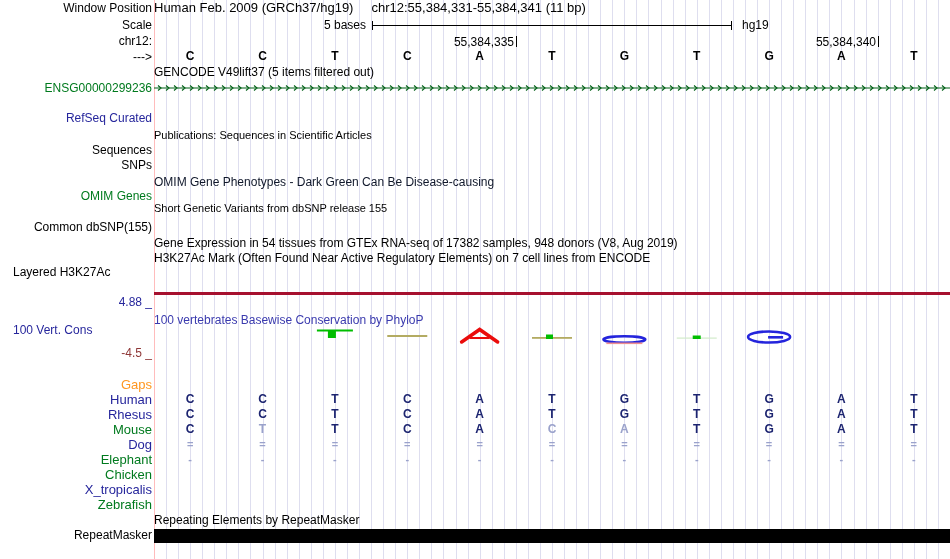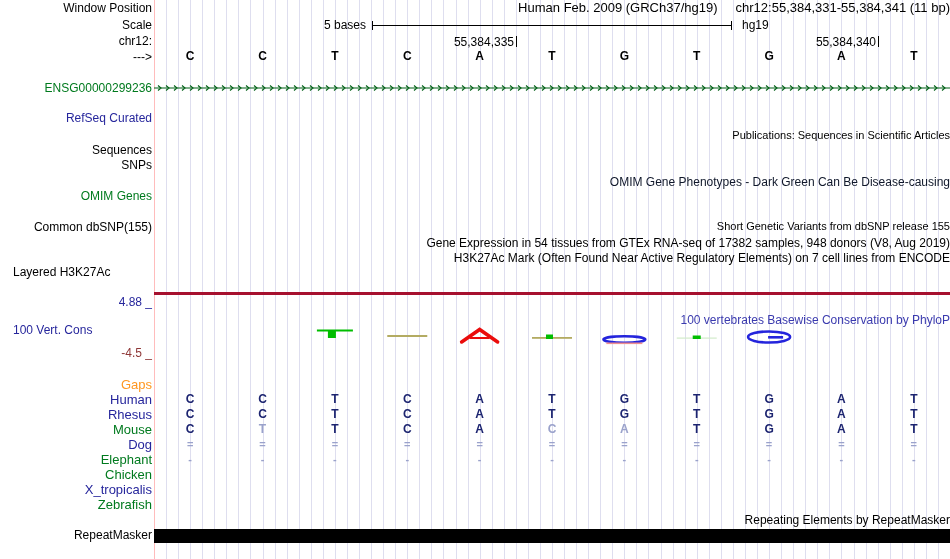--- a/index.html
+++ b/index.html
@@ -1,20 +1,20 @@
 <!DOCTYPE html>
 <html><head>
 <meta charset="utf-8">
 <style>
   html,body{margin:0;padding:0;background:#fff;}
   #browser{position:relative;width:950px;height:559px;background:#ffffff;
            font-family:"Liberation Sans",sans-serif;overflow:hidden;}
   .lbl{position:absolute;white-space:nowrap;font-size:12px;line-height:13px;}
   .ra{right:798px;text-align:right;}            
-  .title{position:absolute;left:154px;width:796px;text-align:right;white-space:nowrap;}
+  .title{position:absolute;left:154px;width:796px;text-align:left;white-space:nowrap;}
   .t12{font-size:12px;line-height:13px;}
   .t13{font-size:13px;line-height:14px;}
   .t10{font-size:10px;line-height:11px;}
   .t9{font-size:11px;line-height:10px;}
   .c-black{color:#000;}
   .c-green{color:#007a1e;}
   .c-navy{color:#26269c;}
   .c-maroon{color:#8e3636;}
   .c-titlegreen{color:#0f172a;}
   .c-titleblue{color:#3a3aae;}
@@ -148,23 +148,24 @@
       <span class="seqb" style="left: 407.273px; top: 50px; color: rgb(0, 0, 0);">C</span>
       <span class="seqb" style="left: 479.636px; top: 50px; color: rgb(0, 0, 0);">A</span>
       <span class="seqb" style="left: 552px; top: 50px; color: rgb(0, 0, 0);">T</span>
       <span class="seqb" style="left: 624.364px; top: 50px; color: rgb(0, 0, 0);">G</span>
       <span class="seqb" style="left: 696.727px; top: 50px; color: rgb(0, 0, 0);">T</span>
       <span class="seqb" style="left: 769.091px; top: 50px; color: rgb(0, 0, 0);">G</span>
       <span class="seqb" style="left: 841.455px; top: 50px; color: rgb(0, 0, 0);">A</span>
       <span class="seqb" style="left: 913.818px; top: 50px; color: rgb(0, 0, 0);">T</span>
     </div>
 
+  <div class="title t12 c-black" style="top:66px">GENCODE V49lift37 (5 items filtered out)</div>
   <div class="title t9 c-black" style="top:130px">Publications: Sequences in Scientific Articles</div>
   <div class="title t12 c-titlegreen" style="top:176px">OMIM Gene Phenotypes - Dark Green Can Be Disease-causing</div>
-  <div class="title t9 c-black" style="top:221px">Short Genetic Variants from dbSNP release 155</div>
+  <div class="title t9 c-black" style="top:203px">Short Genetic Variants from dbSNP release 155</div>
   <div class="title t12 c-black" style="top:237px">Gene Expression in 54 tissues from GTEx RNA-seq of 17382 samples, 948 donors (V8, Aug 2019)</div>
   <div class="title t12 c-black" style="top:252px">H3K27Ac Mark (Often Found Near Active Regulatory Elements) on 7 cell lines from ENCODE</div>
   <div class="title t12 c-titleblue" style="top:314px">100 vertebrates Basewise Conservation by PhyloP</div>
   <div class="title t12 c-black" style="top:514px">Repeating Elements by RepeatMasker</div>
 
   <div id="h3k-line"></div>
   <div id="rmsk-bar"></div>
   <div id="alignment-letters">
       <span class="seqb" style="left: 190.182px; top: 393px; font-size: 12px; color: rgb(28, 36, 112);">C</span>
       <span class="seqb" style="left: 262.545px; top: 393px; font-size: 12px; color: rgb(28, 36, 112);">C</span>

